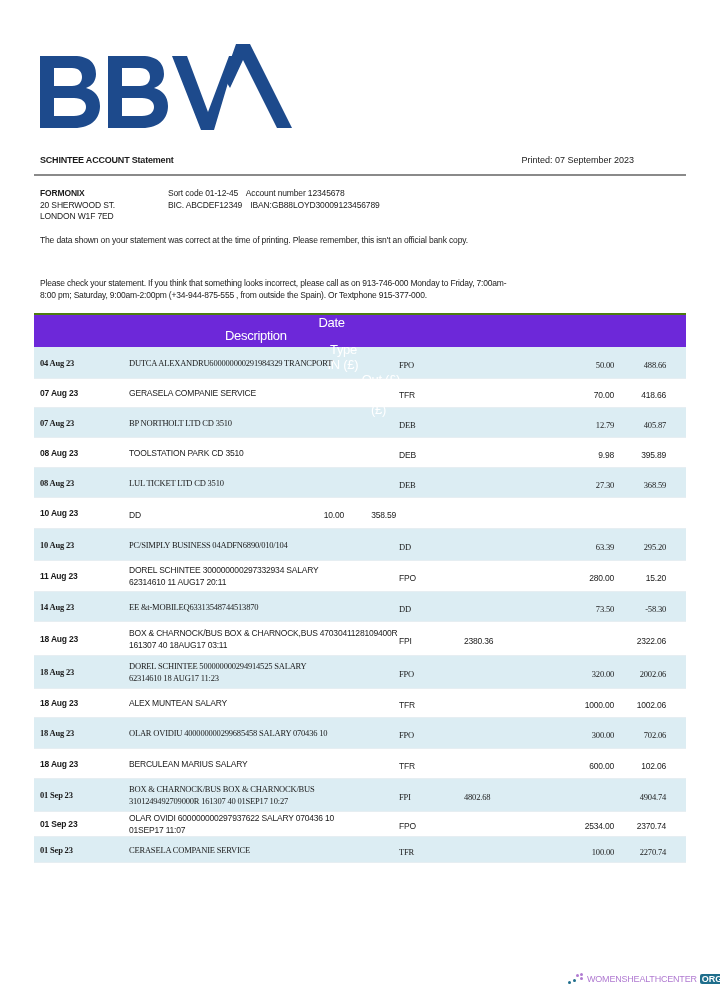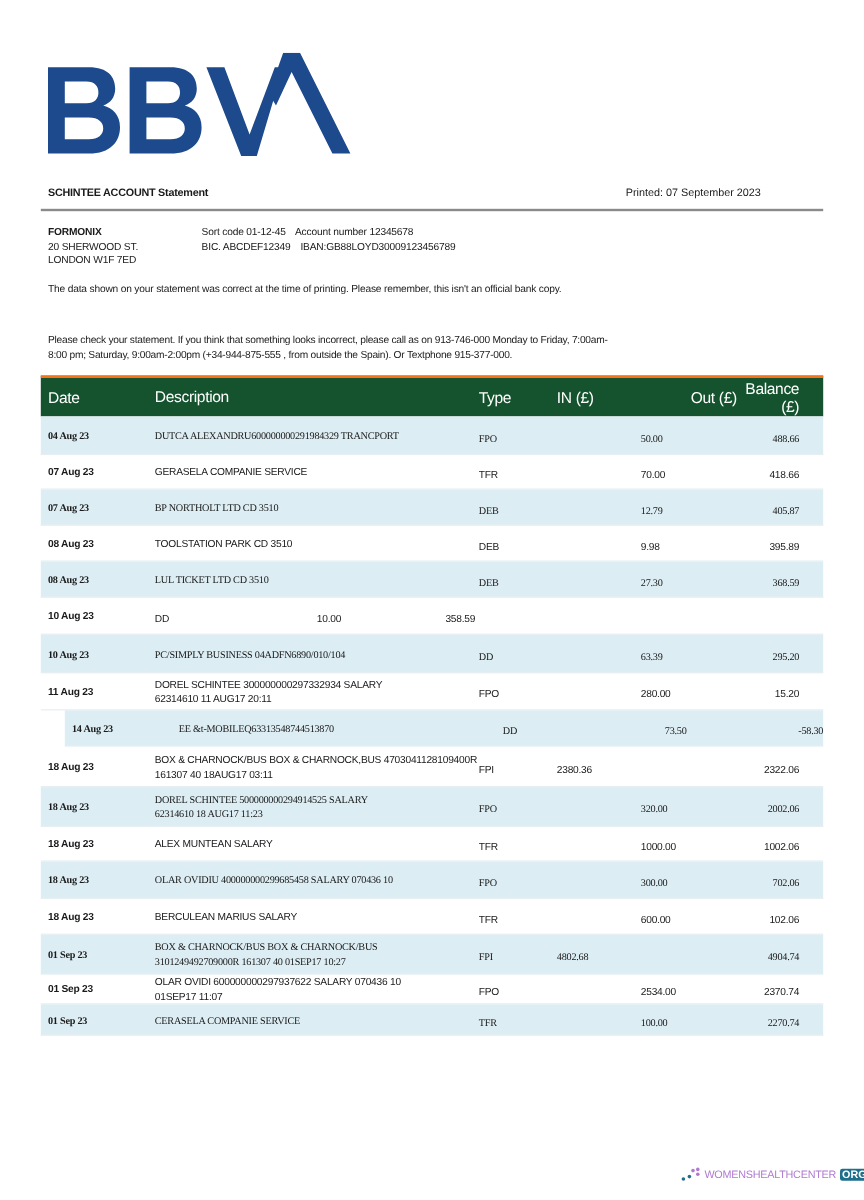--- a/index.html
+++ b/index.html
@@ -16,28 +16,28 @@
 
     .address { position: absolute; left: 40px; top: 188px; font-size: 8.5px; line-height: 11.5px; letter-spacing: -0.15px; }
     .address .company { font-weight: bold; }
     .account { position: absolute; left: 168px; top: 188px; font-size: 8.5px; line-height: 11.5px; letter-spacing: -0.15px; }
     .account span.gap { display: inline-block; width: 6px; }
 
     .notice { position: absolute; left: 40px; top: 235px; font-size: 8.5px; letter-spacing: -0.15px; }
     .contact { position: absolute; left: 40px; top: 277px; width: 470px; font-size: 8.5px; line-height: 12px; letter-spacing: -0.2px; }
 
     .table { position: absolute; left: 34px; top: 313px; width: 652px; }
-    .thead { height: 34px; background: #14532d; border-top: 2px solid #f97316; display: flex; align-items: center; color: #ffffff; font-size: 13px; letter-spacing: -0.3px; }
+    .thead { height: 34px; background: #6d28d9; border-top: 2px solid #4d7c0f; display: flex; align-items: center; color: #ffffff; font-size: 13px; letter-spacing: -0.3px; flex-direction: column; }
     .row { display: flex; align-items: center; font-size: 8.5px; letter-spacing: -0.2px; border-bottom: 1px solid #e6eef2; }
     .row.alt { background: #dcedf3; font-family: Liberation Serif, serif; }
     .col-date { width: 95px; padding-left: 6px; }
     .col-desc { width: 270px; line-height: 12px; }
     .col-type { width: 60px; }
     .col-in { width: 75px; text-align: left; }
-    .col-out { width: 80px; }
+    .col-out { width: 80px; text-align: right; }
     .col-bal { width: 52px; text-align: right; }
     .row .col-date { font-weight: bold; }
     .row .col-type { padding-top: 4px; }
     .thead .col-date { padding-left: 6px; }
     .thead .col-desc { padding-left: 0; }
     .thead .col-in { text-align: left; padding-left: 5px; }
     .thead .col-out { text-align: right; }
     .thead .col-bal { text-align: right; }
     .row .col-in, .row .col-out, .row .col-bal { padding-top: 4px; }
     .row .col-in { padding-left: 5px; }
@@ -173,21 +173,21 @@
         <div class="col-date">11 Aug 23</div>
         <div class="col-desc">
           <div>DOREL SCHINTEE 300000000297332934 SALARY</div>
           <div>62314610 11 AUG17 20:11</div>
         </div>
         <div class="col-type">FPO</div>
         <div class="col-in"></div>
         <div class="col-out">280.00</div>
         <div class="col-bal">15.20</div>
       </div>
-      <div class="row alt" style="height: 30px; margin-left: 20px;">
+      <div class="row alt" style="height: 30px;">
         <div class="col-date">14 Aug 23</div>
         <div class="col-desc">
           <div>EE &amp;t-MOBILEQ63313548744513870</div>
         </div>
         <div class="col-type">DD</div>
         <div class="col-in"></div>
         <div class="col-out">73.50</div>
         <div class="col-bal">-58.30</div>
       </div>
       <div class="row" style="height: 34px;">

